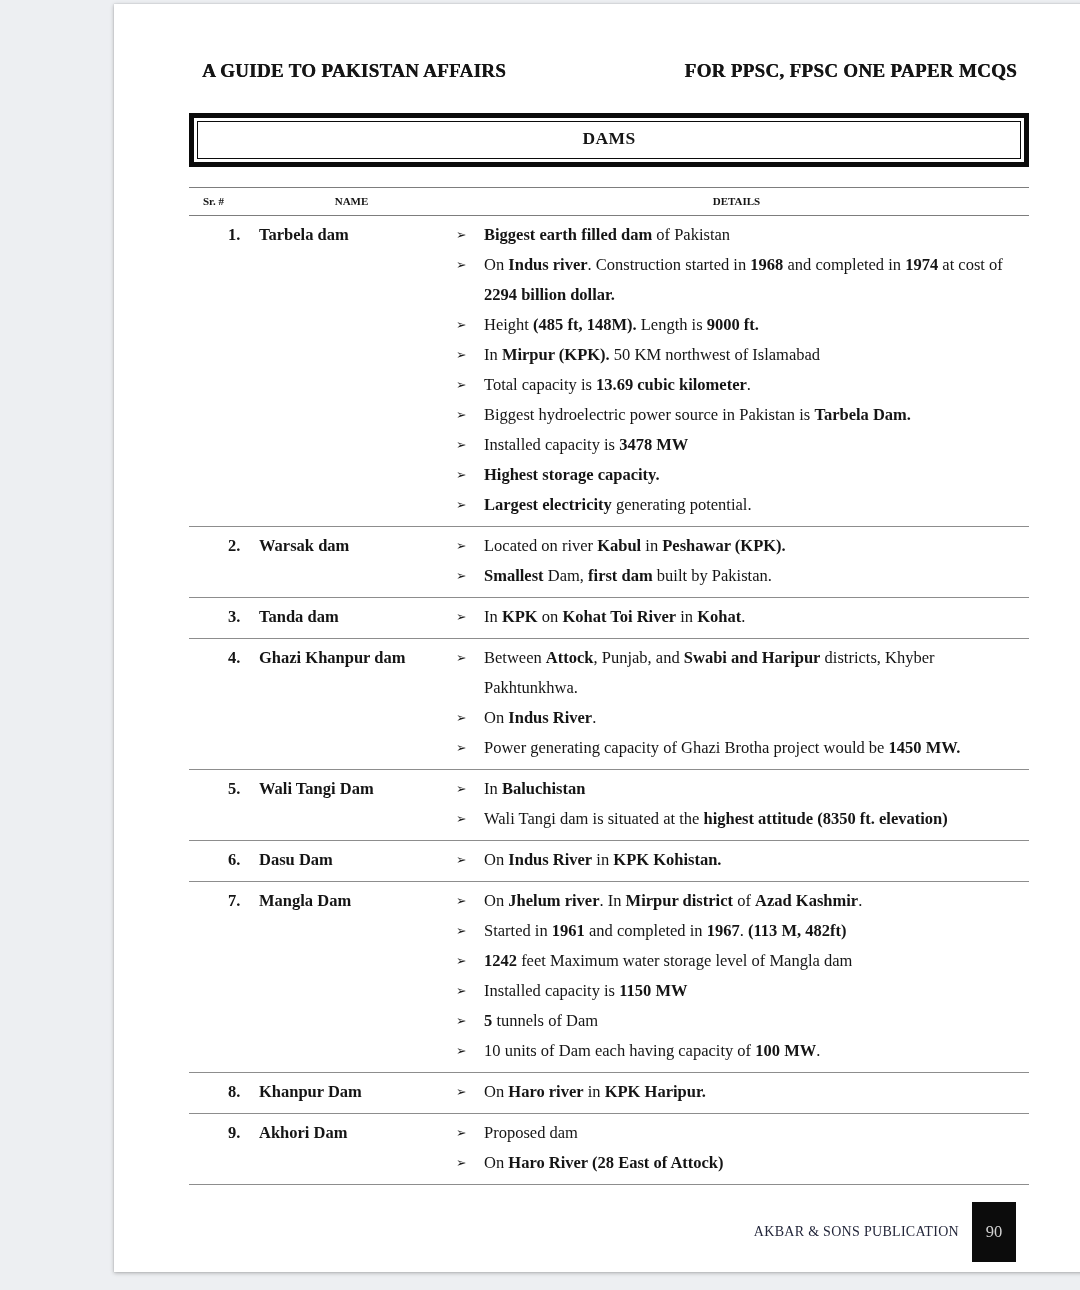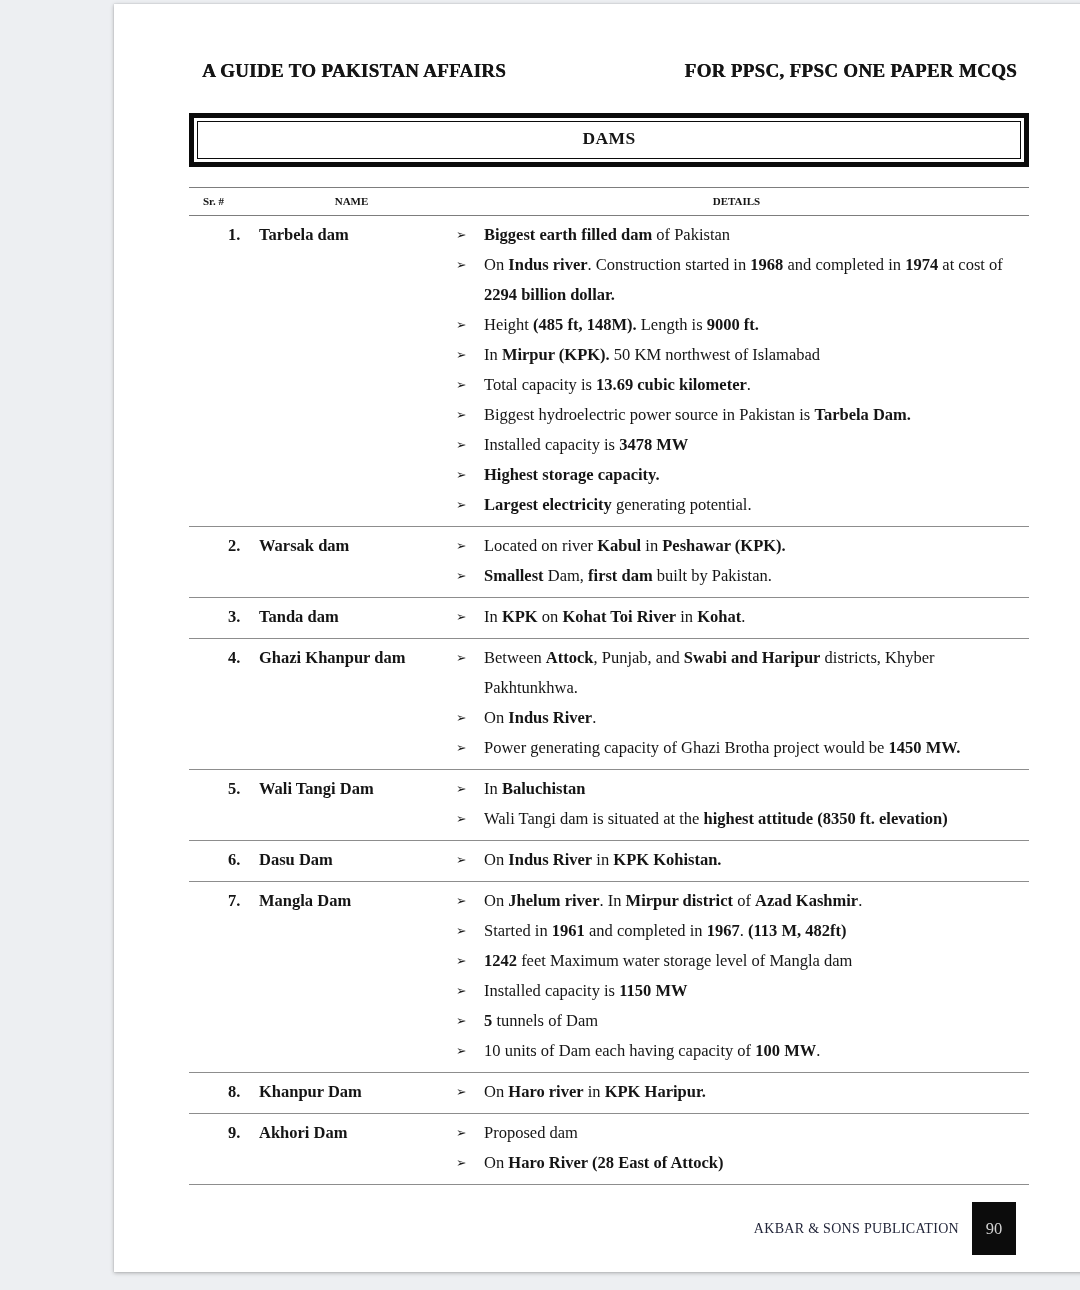--- a/index.html
+++ b/index.html
@@ -58,21 +58,21 @@
   }
   .btxt b{font-weight:bold;}
 
   
   .footer{
     display:flex;justify-content:flex-end;align-items:center;gap:13px;
     margin-top:17px;padding-right:13px;
   }
   .pub{font-size:14px;letter-spacing:.3px;color:#23263a;}
   .pageno{
-    width:44px;height:53px;display:flex;align-items:center;justify-content:center;
+    width:44px;height:60px;display:flex;align-items:center;justify-content:center;
     font-size:16.5px;
   }
 </style>
 </head>
 <body style="background: rgb(237, 239, 242);">
 
 <div class="page" style="background: rgb(255, 255, 255); margin-left: 44px;">
   <div class="content">
 
     <div class="doc-header">

